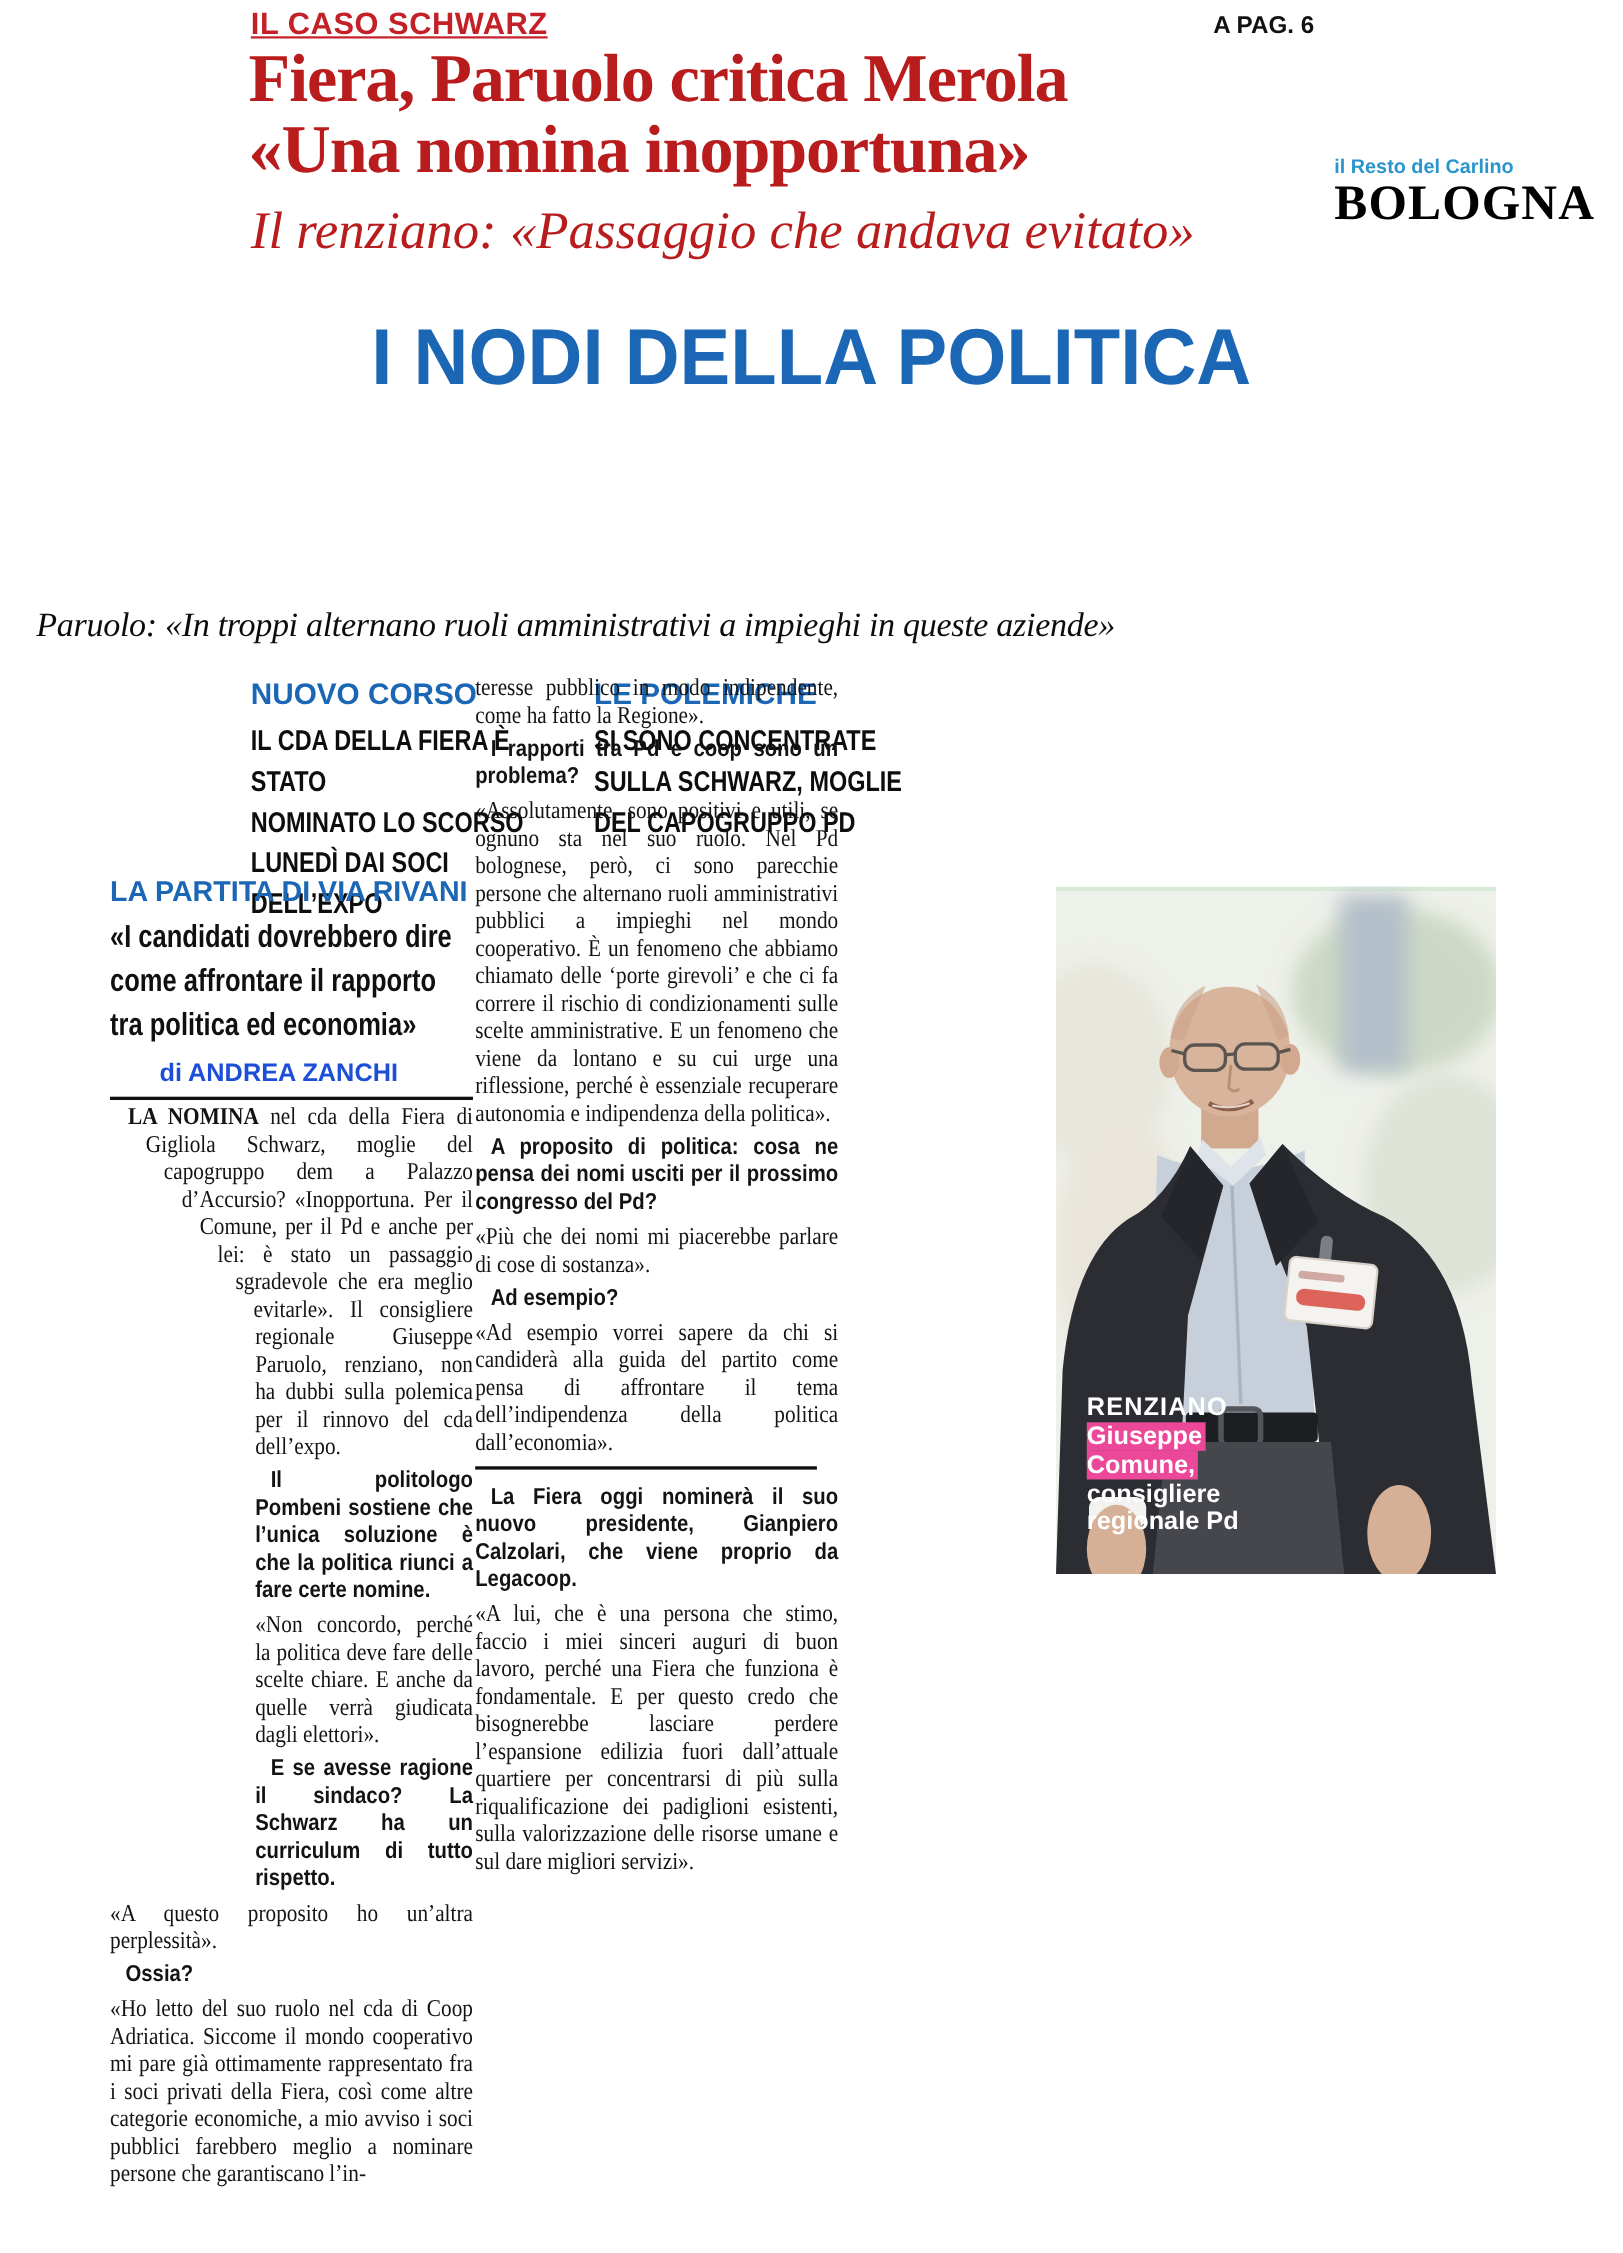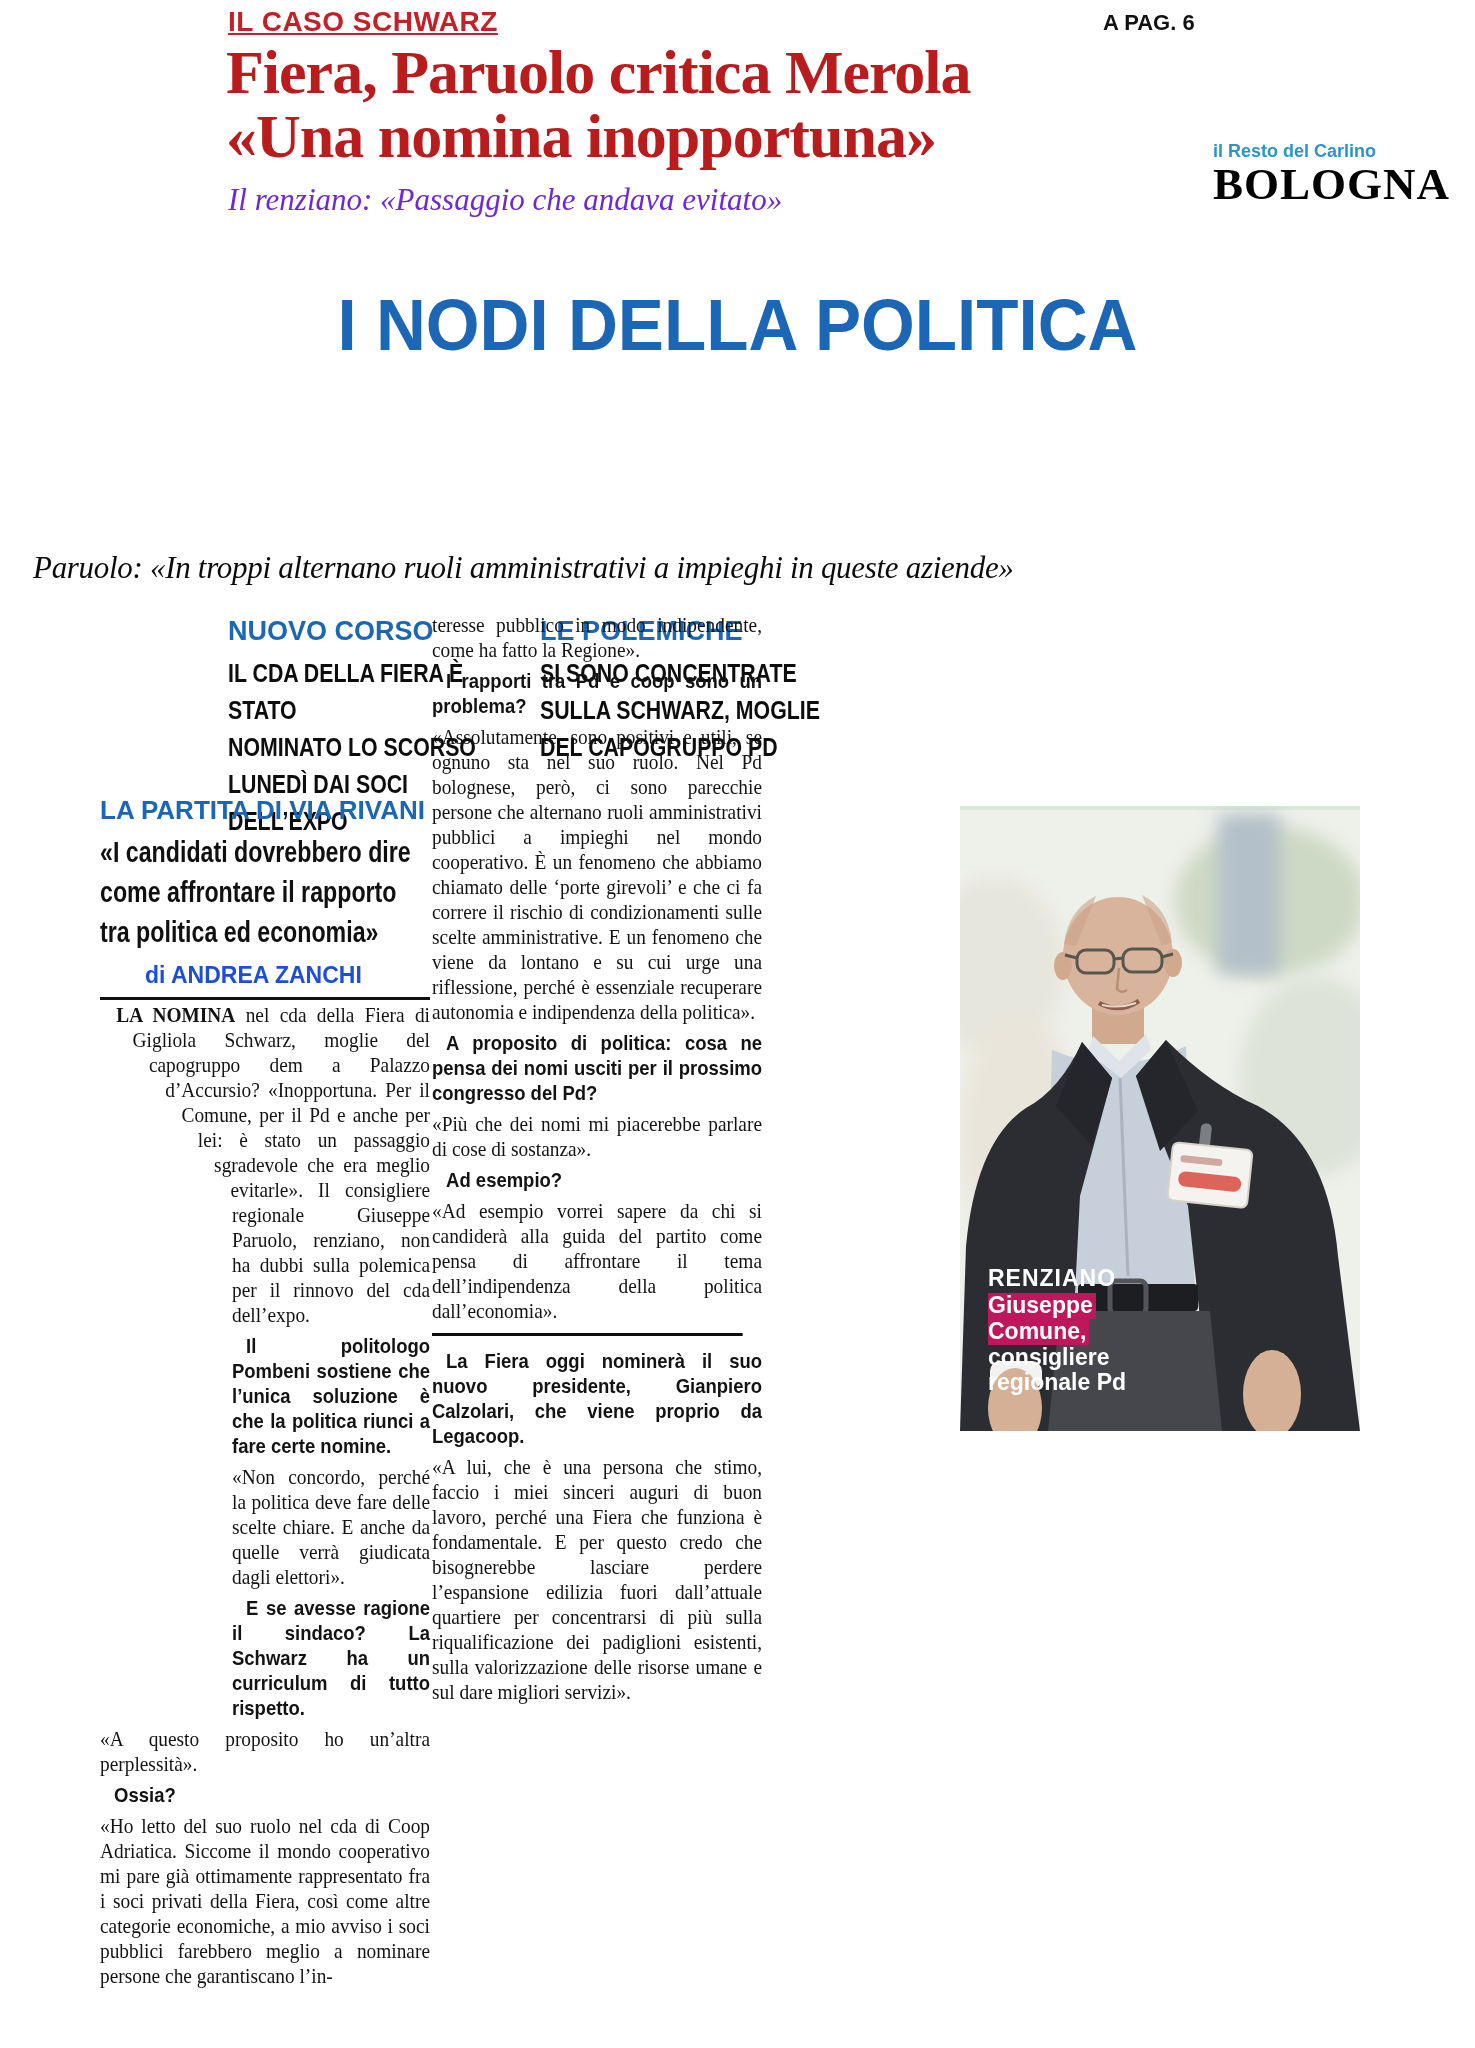--- a/index.html
+++ b/index.html
@@ -11,21 +11,21 @@
           font-weight:bold;font-size:28px;color:#c32127;letter-spacing:.5px;text-decoration:underline;}
   .pageref{position:absolute;left:1103px;top:10px;font-family:"Liberation Sans",sans-serif;
            font-weight:bold;font-size:22px;color:#111;}
   .headline{position:absolute;left:226px;top:40px;margin:0;font-weight:bold;
             font-size:62px;line-height:64px;letter-spacing:-1px;color:#b91c1c;}
   .masthead{position:absolute;left:1213px;top:142px;width:215px;text-align:left;line-height:1;}
   .masthead-top{font-family:"Liberation Sans",sans-serif;font-weight:bold;font-size:18px;
                 color:#2a95cc;margin-bottom:2px;}
   .masthead-bottom{font-family:"Liberation Serif",serif;font-weight:bold;font-size:45px;
                    color:#000000;letter-spacing:1px;}
-  .subhead{position:absolute;left:228px;top:182px;font-style:italic;font-size:31px;color:#6d28d9;}
+  .subhead{position:absolute;left:228px;top:182px;font-style:italic;font-size:48px;color:#b91c1c;}
 
   .section-title{position:absolute;left:0;top:284px;width:1475px;text-align:center;
                  font-family:"Liberation Sans",sans-serif;font-weight:bold;font-size:72px;
                  color:#1b67b6;letter-spacing:0px;transform:scaleX(.96);transform-origin:50% 0;}
   .main-quote{position:absolute;left:28px;top:352px;margin:0;font-weight:bold;
               font-size:64px;line-height:96px;letter-spacing:-1px;color:#0b0b0b;}
   .deck{position:absolute;left:33px;top:550px;font-style:italic;font-size:31px;
         letter-spacing:-.3px;color:#0c0c0c;}
 
   
@@ -61,21 +61,21 @@
   .cutout{float:left;width:150px;height:600px;margin-top:123px;
           shape-outside:polygon(0 0,100% 28%,100% 100%,0 100%);}
   .q4rule{width:94%;border-top:3px solid #0d0d0d;margin:10px 0 12px;}
 
   
   .photo{position:absolute;left:960px;top:806px;width:400px;height:586px;}
   .photo svg{display:block;}
   .caption{position:absolute;left:28px;top:460px;font-family:"Liberation Sans",sans-serif;
            font-weight:bold;font-size:23px;line-height:25px;color:#ffffff;}
   .cap-kicker{letter-spacing:1px;margin-bottom:2px;}
-  .cap-hl{display:inline-block;background:#be185d;color:#fff;padding:0 3px 1px 0;}
+  .cap-hl{display:inline-block;background:#ec4899;color:#fff;padding:0 3px 1px 0;}
 </style>
 </head>
 <body>
 
 <div class="page">
 
   <div class="kicker">IL CASO SCHWARZ</div>
   <div class="pageref">A PAG. 6</div>
   <h1 class="headline"><span>Fiera, Paruolo critica Merola</span><br><span>«Una nomina inopportuna»</span></h1>
   <div class="masthead">

